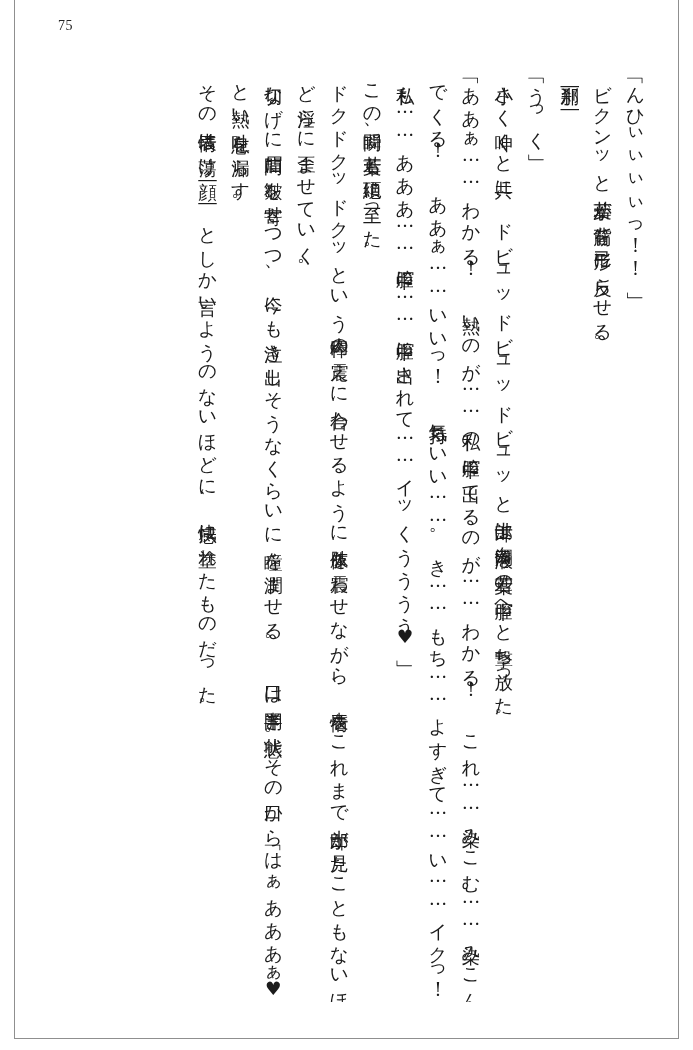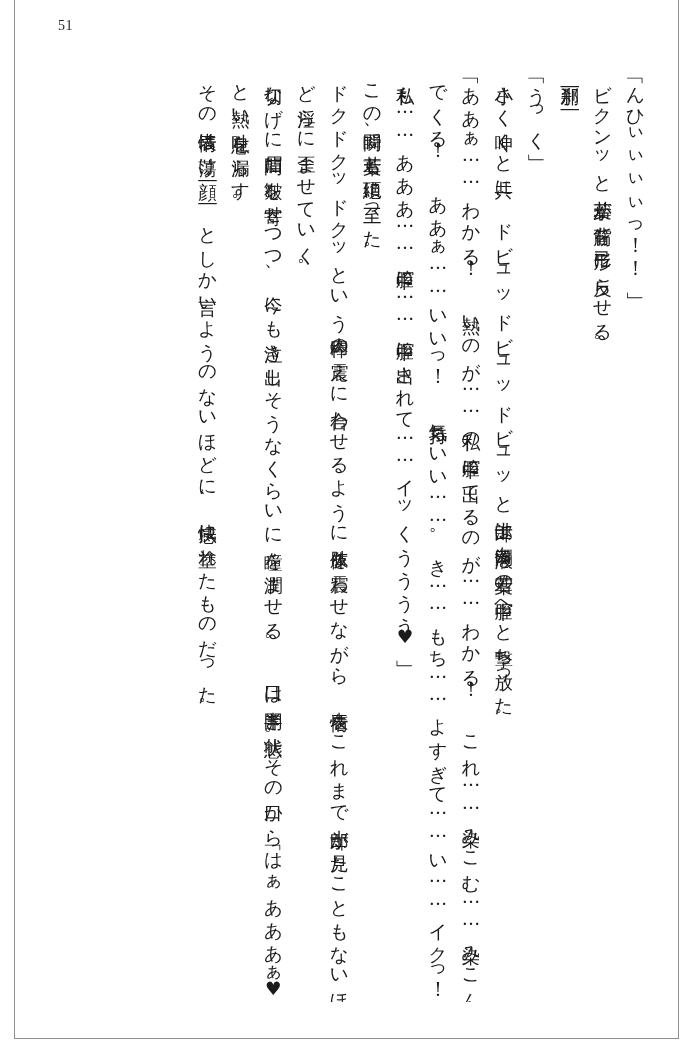--- a/index.html
+++ b/index.html
@@ -62,21 +62,21 @@
     overflow: hidden;
   }
 </style>
 </head>
 <body>
 
 <div id="page">
 
   <div id="page-frame"></div>
 
-  <div id="page-number">51</div>
+  <div id="page-number">75</div>
 
   <div id="body-text">「んひぃぃぃぃっ!!」
 ビクンッと若葉が背筋を弓形に反らせる。
 刹那――
 「うっく」
 小さく呻くと共に、ドビュッドビュッドビュッと士郎は白濁液を若葉の膣中へと撃ち放った。
 「ああぁ……わかる!　熱いのが……私の膣中に出てるのが……わかる!　これ……染みこむ……染みこんでくる!　ああぁ……いいっ!　気持ちいい……。き……もち……よすぎて……い……イクっ!　私も……あああ……膣中に……膣中に出されて……イッくうううう♥」
 この瞬間、若葉も絶頂に至った。
 ドクドクッドクッという肉棒の震えに合わせるように肢体を震わせながら、表情をこれまで士郎が見たこともないほど淫らに歪ませていく。
 切なげに眉間に皺を寄せつつ、今にも泣き出しそうなくらいに瞳を潤ませる。　口は半開き状態。その口から「はぁあああぁ♥」と熱い吐息を漏らす。

